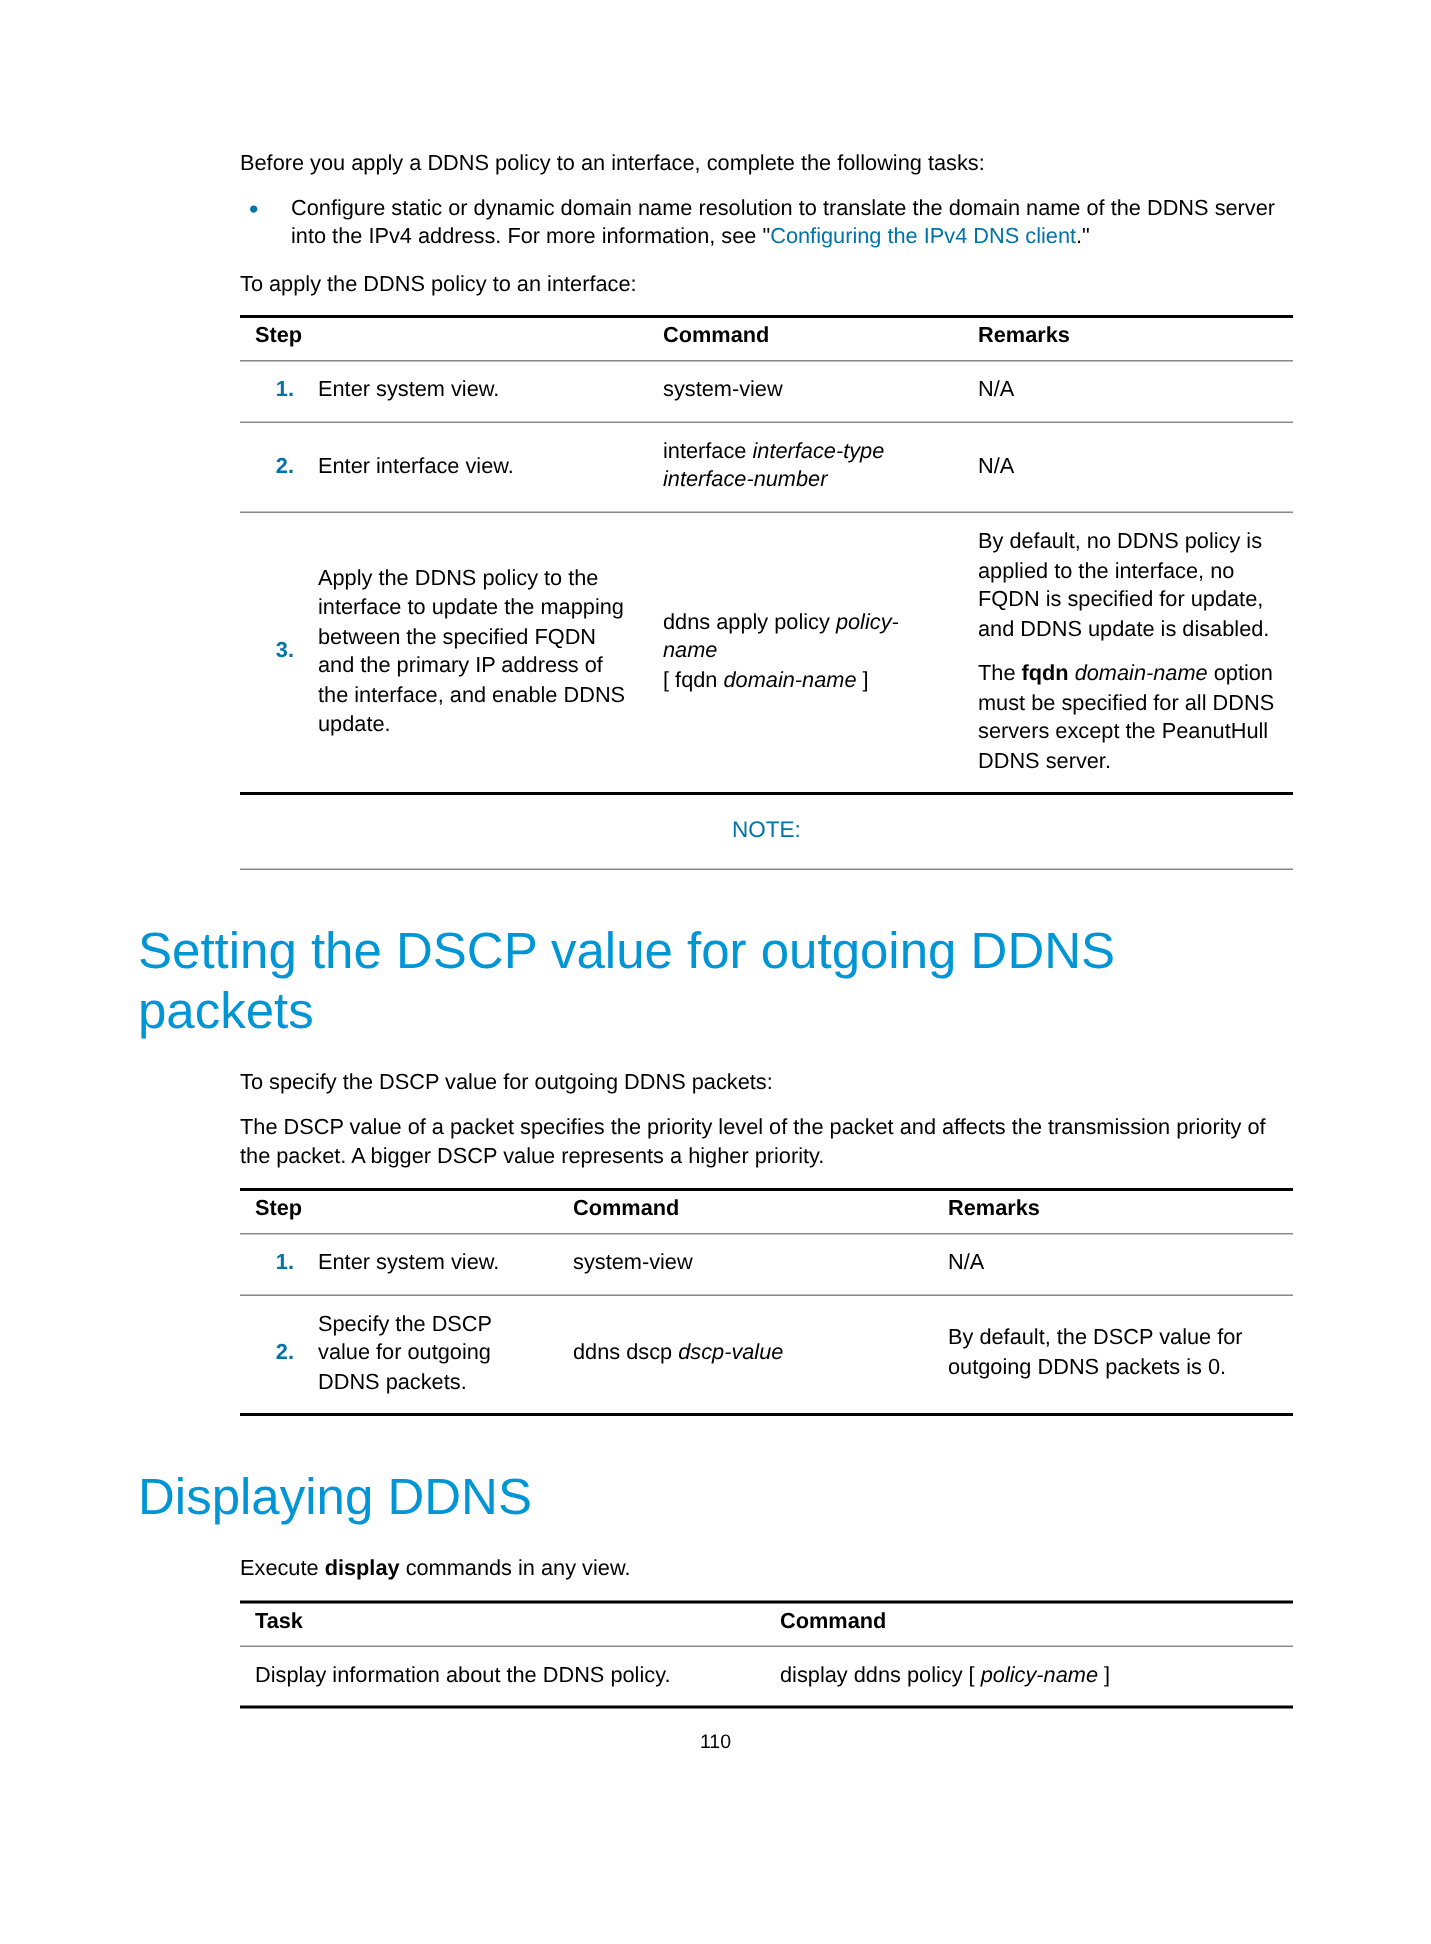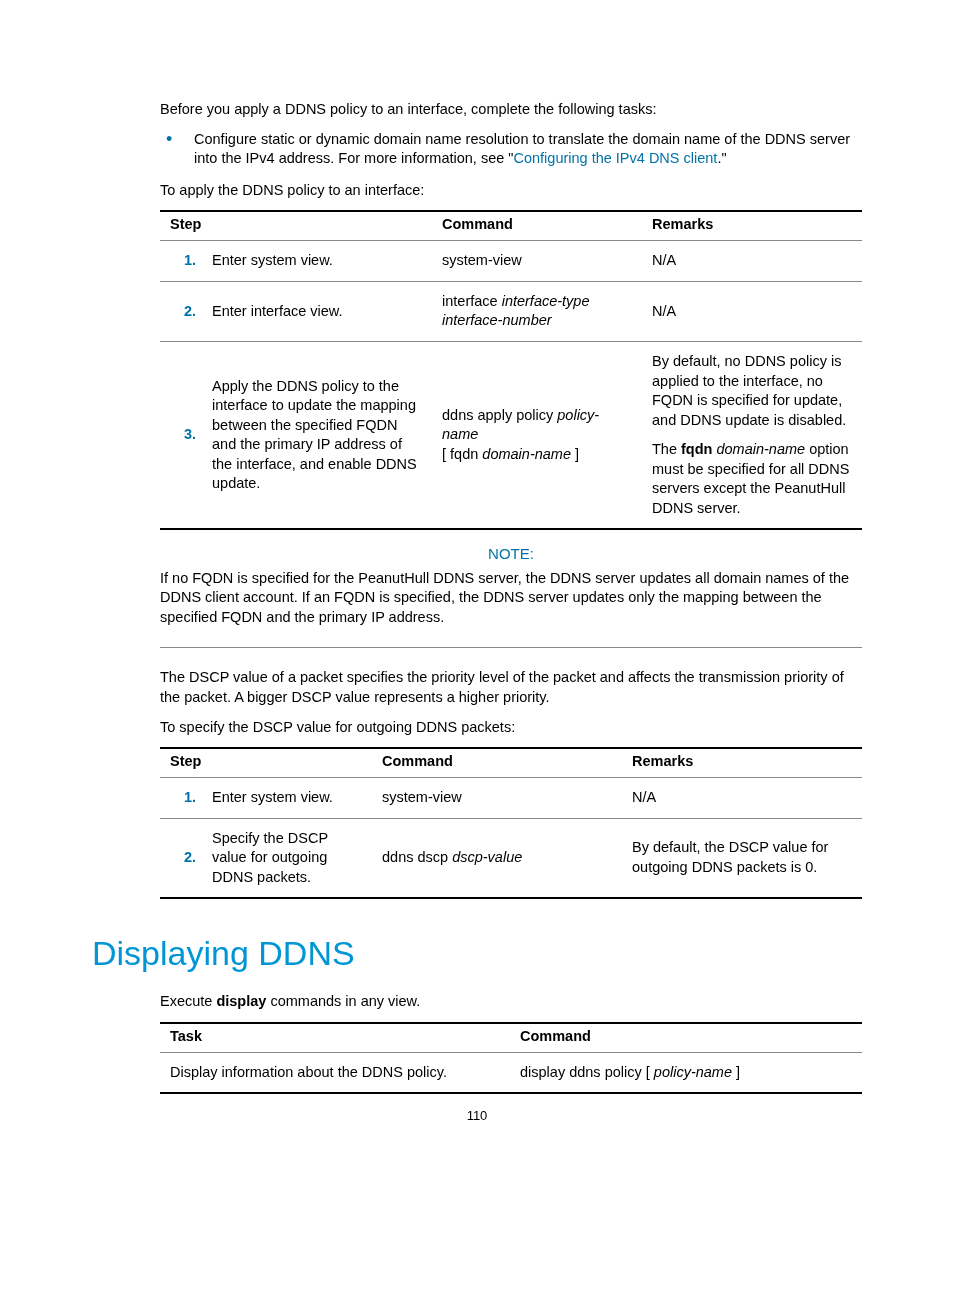--- a/index.html
+++ b/index.html
@@ -130,25 +130,25 @@
           <td class="remarks-multi">
             <p>By default, no DDNS policy is applied to the interface, no FQDN is specified for update, and DDNS update is disabled.</p>
             <p><span>The </span><b>fqdn</b><i> domain-name</i><span> option must be specified for all DDNS servers except the PeanutHull DDNS server.</span></p>
           </td>
         </tr>
       </tbody>
     </table>
 
     <div class="note-box">
       <p class="note-label">NOTE:</p>
-      <p>If no FQDN is specified for the PeanutHull DDNS server, the DDNS server updates all domain names of the DDNS client account. If an FQDN is specified, the DDNS server updates only the mapping between the specified FQDN and the primary IP address.</p>
     </div>
 
+    <h1>Setting the DSCP value for outgoing DDNS packets</h1>
+    <p>To specify the DSCP value for outgoing DDNS packets:</p>
     <p>The DSCP value of a packet specifies the priority level of the packet and affects the transmission priority of the packet. A bigger DSCP value represents a higher priority.</p>
-    <p>To specify the DSCP value for outgoing DDNS packets:</p>
 
     <table>
       <colgroup>
           <col style="width:36px">
           <col style="width:170px">
           <col style="width:250px">
           <col>
         </colgroup>
       <thead>
         <tr>

